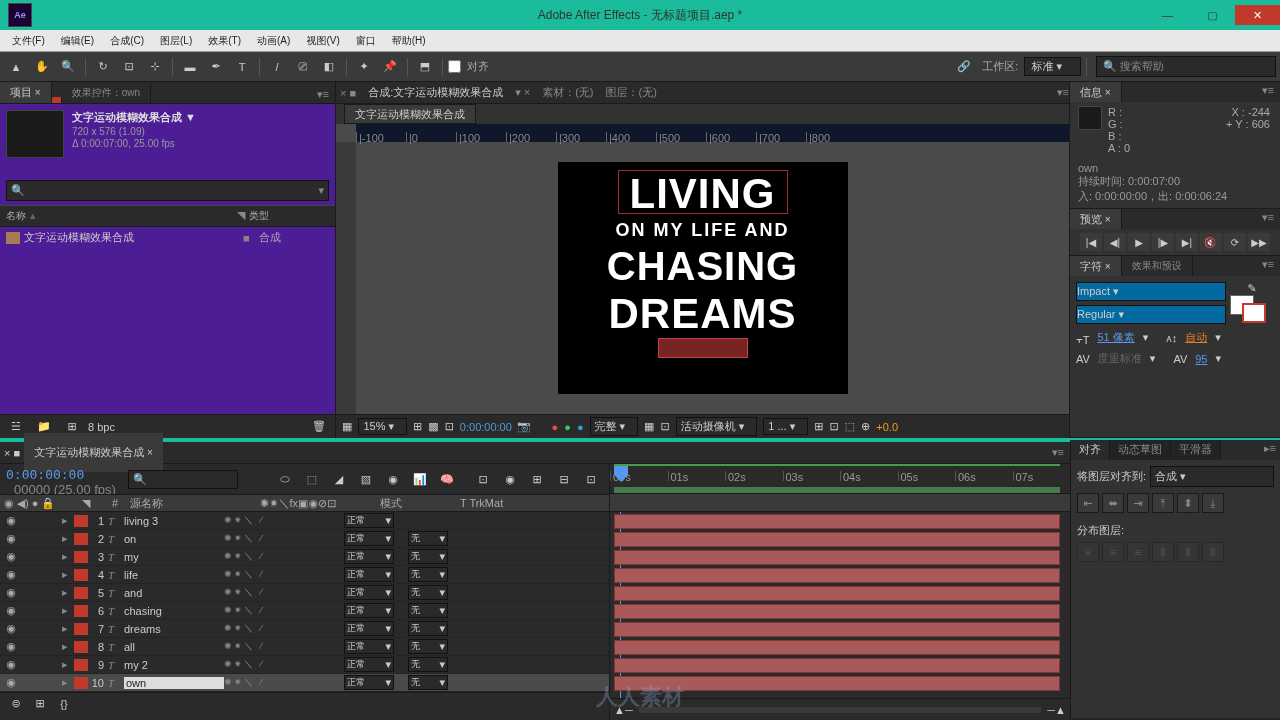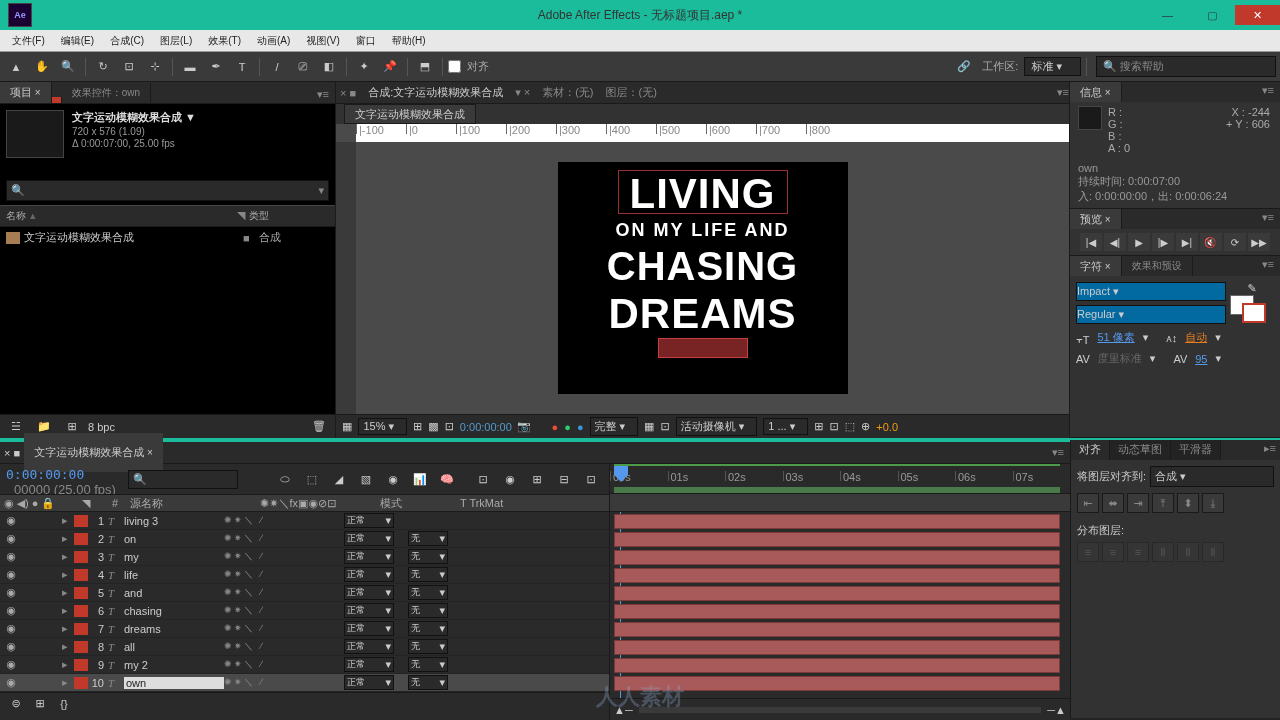--- a/index.html
+++ b/index.html
@@ -12,21 +12,21 @@
 .win-close{background:#c0392b;color:#fff;width:45px}
 .menubar{height:22px;background:#e8e8e8;display:flex;align-items:center;padding:0 4px;border-bottom:1px solid #999}
 .menu-item{padding:2px 8px;color:#222;cursor:pointer;font-size:10px}
 .toolbar{height:30px;background:#3a3a3a;display:flex;align-items:center;padding:0 4px;border-bottom:1px solid #1a1a1a;gap:2px}
 .tool-btn{width:24px;height:22px;display:flex;align-items:center;justify-content:center;cursor:pointer;color:#ccc;border:1px solid transparent}
 .tool-sep{width:1px;height:18px;background:#555;margin:0 3px}
 .toolbar-label{color:#aaa;padding:0 4px}
 .toolbar-dropdown{background:#2a2a2a;border:1px solid #111;padding:1px 18px 1px 6px;color:#ccc;position:relative}
 .toolbar-search{background:#2a2a2a;border:1px solid #111;padding:2px 6px;color:#888;width:180px;margin-left:4px}
 .main-content{display:flex;height:356px}
-.left-panel{width:336px;background:#000000;border-right:1px solid #1a1a1a;display:flex;flex-direction:column}
+.left-panel{width:336px;background:#4c1d95;border-right:1px solid #1a1a1a;display:flex;flex-direction:column}
 .panel-tabs{height:22px;background:#2a2a2a;display:flex;align-items:flex-end;border-bottom:1px solid #1a1a1a}
 .tab{padding:3px 10px;background:#3a3a3a;color:#ccc;cursor:pointer;border-right:1px solid #1a1a1a;font-size:10px}
 .tab.inactive{background:#2a2a2a;color:#888}
 .tab-menu{margin-left:auto;padding:2px 6px;color:#888}
 .proj-info{padding:6px;display:flex;gap:8px;height:72px}
 .proj-thumb{width:58px;height:48px;background:#1a1a1a;border:1px solid #444}
 .proj-details{display:flex;flex-direction:column;gap:1px}
 .proj-name{color:#ddd;font-weight:bold;font-size:11px}
 .proj-meta{color:#999;font-size:10px}
 .proj-search{margin:4px 6px;background:#2a2a2a;border:1px solid #111;padding:3px 20px 3px 4px;color:#888;position:relative}
@@ -36,21 +36,21 @@
 .proj-col-type{margin-left:auto;width:80px}
 .proj-item{display:flex;padding:3px 6px;align-items:center;gap:4px}
 .comp-icon{width:14px;height:12px;background:#a67c52;display:inline-block}
 .proj-footer{margin-top:auto;height:24px;background:#2a2a2a;display:flex;align-items:center;padding:0 4px;gap:4px;border-top:1px solid #1a1a1a}
 .center-panel{flex:1;background:#323232;display:flex;flex-direction:column;border-right:1px solid #1a1a1a}
 .comp-tabs-row{height:22px;background:#2a2a2a;display:flex;align-items:center;border-bottom:1px solid #1a1a1a;padding-left:4px;gap:12px;font-size:10px;color:#888}
 .comp-tab-active{color:#ccc}
 .subtabs{height:20px;background:#323232;display:flex;padding-left:8px}
 .subtab{padding:2px 10px;background:#3a3a3a;color:#ccc;font-size:10px;border:1px solid #1a1a1a}
 .viewer-area{flex:1;background:#4a4a4a;display:flex;align-items:center;justify-content:center;position:relative;overflow:hidden}
-.ruler-h{position:absolute;top:0;left:20px;right:0;height:18px;background:#ffffff;display:flex;font-size:8px;color:#888;align-items:flex-start}
+.ruler-h{position:absolute;top:0;left:20px;right:0;height:18px;background:#0f172a;display:flex;font-size:8px;color:#888;align-items:flex-end}
 .ruler-tick{width:50px;border-left:1px solid #666;padding-left:2px;height:10px}
 .ruler-v{position:absolute;top:18px;left:0;bottom:0;width:20px;background:#3a3a3a}
 .canvas{width:290px;height:232px;background:#000;position:relative;margin-top:18px}
 .canvas-text{position:absolute;width:100%;text-align:center;color:#fff;font-family:Impact,sans-serif;font-weight:bold;text-transform:uppercase}
 .sel-box{position:absolute;border:1px solid rgba(255,80,80,0.6)}
 .viewer-footer{height:24px;background:#2a2a2a;display:flex;align-items:center;padding:0 6px;gap:6px;font-size:10px;border-top:1px solid #1a1a1a}
 .vf-dropdown{background:#2a2a2a;border:1px solid #111;padding:1px 12px 1px 4px;color:#ccc}
 .vf-time{color:#5599cc}
 .right-panel{width:210px;background:#323232;display:flex;flex-direction:column}
 .rp-section{border-bottom:1px solid #1a1a1a}

